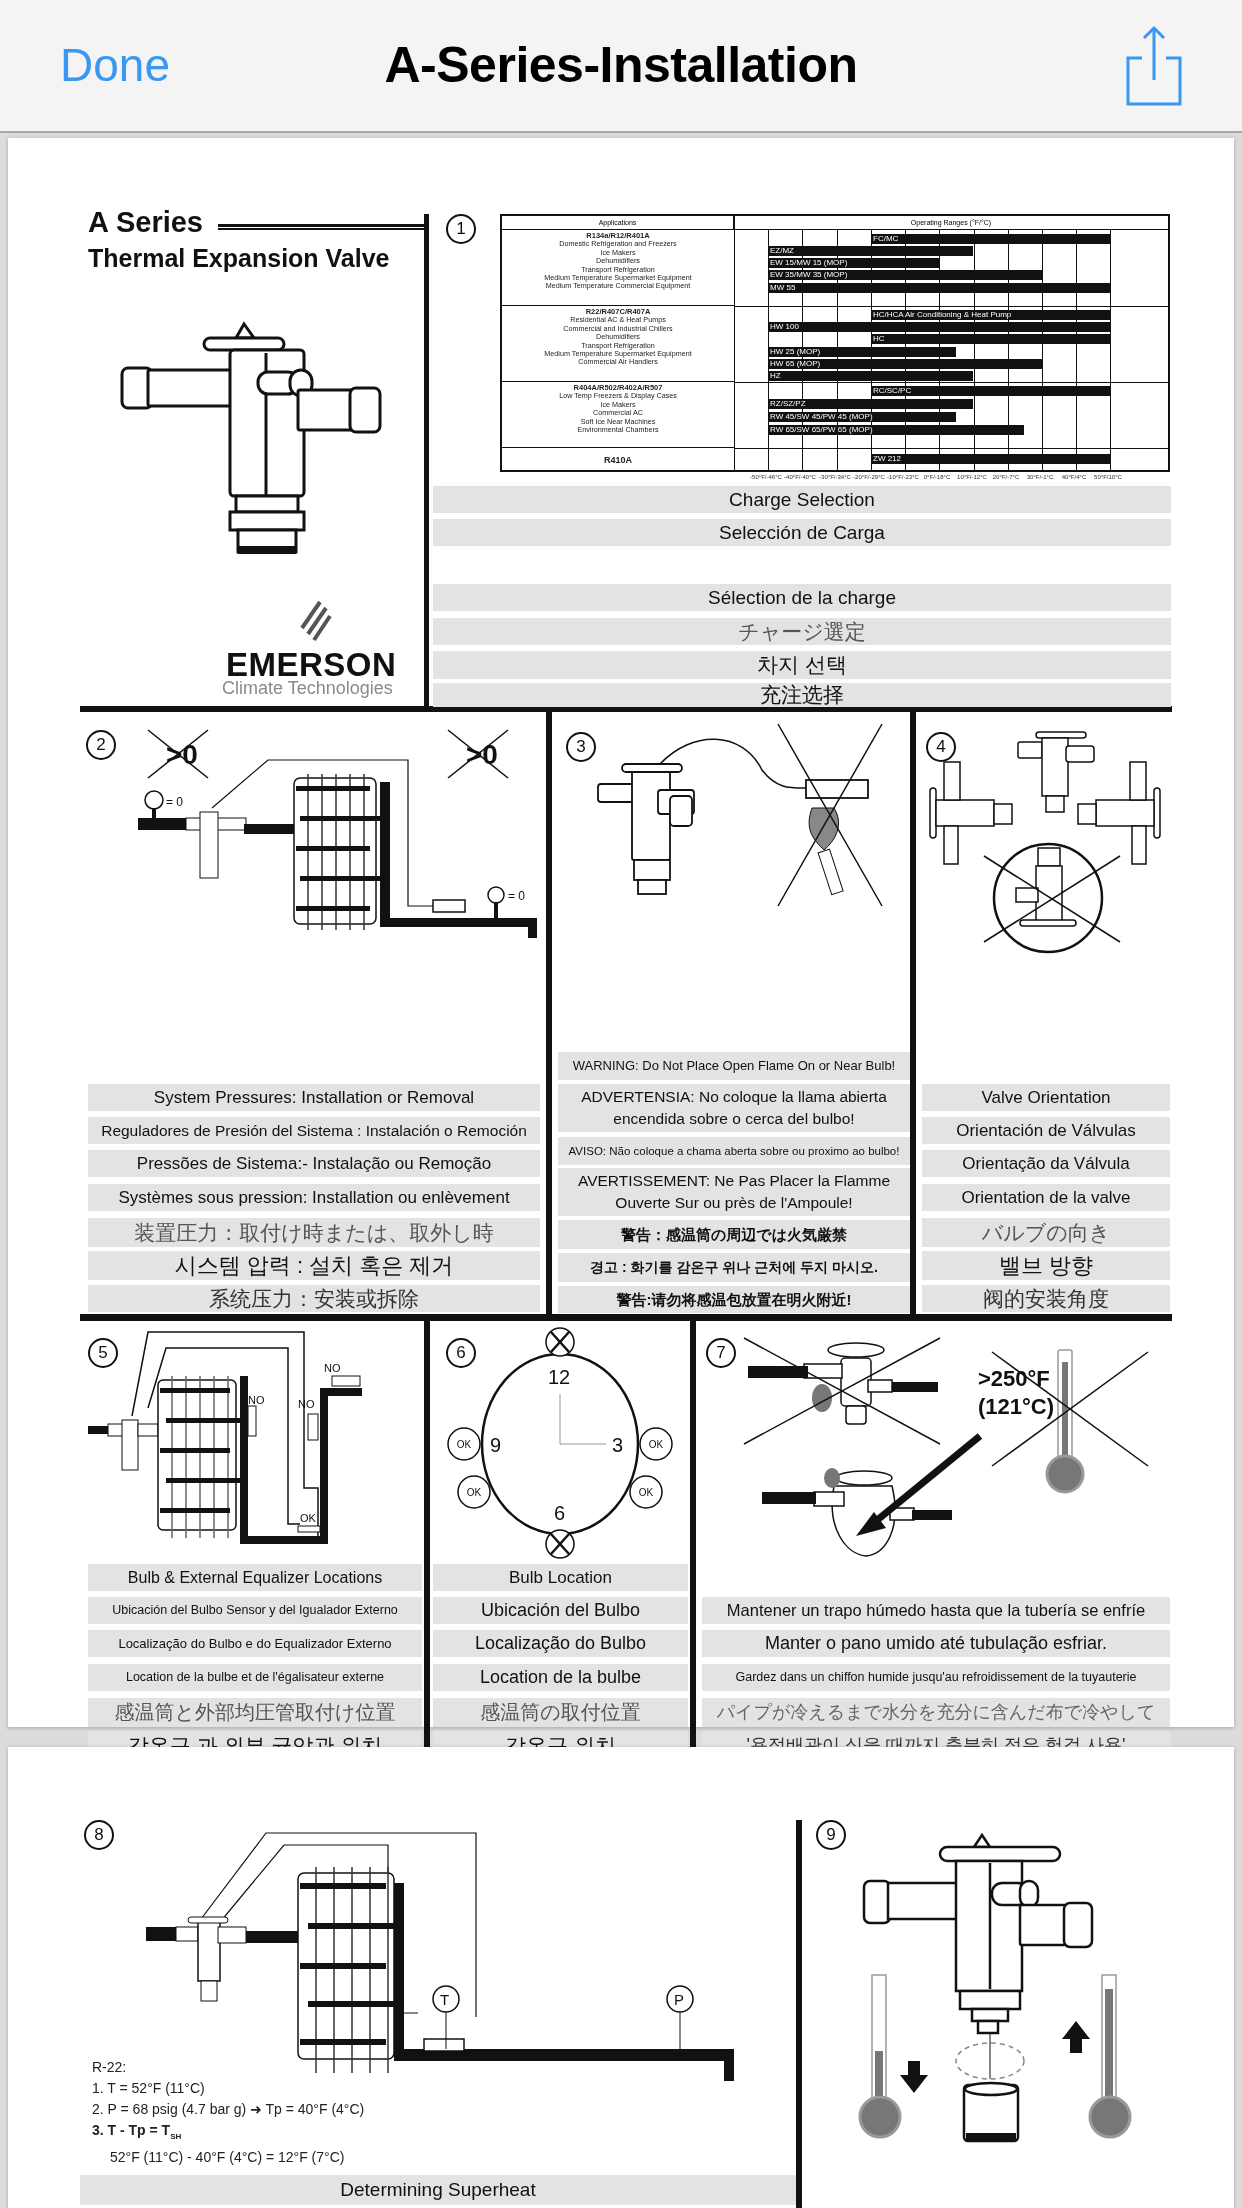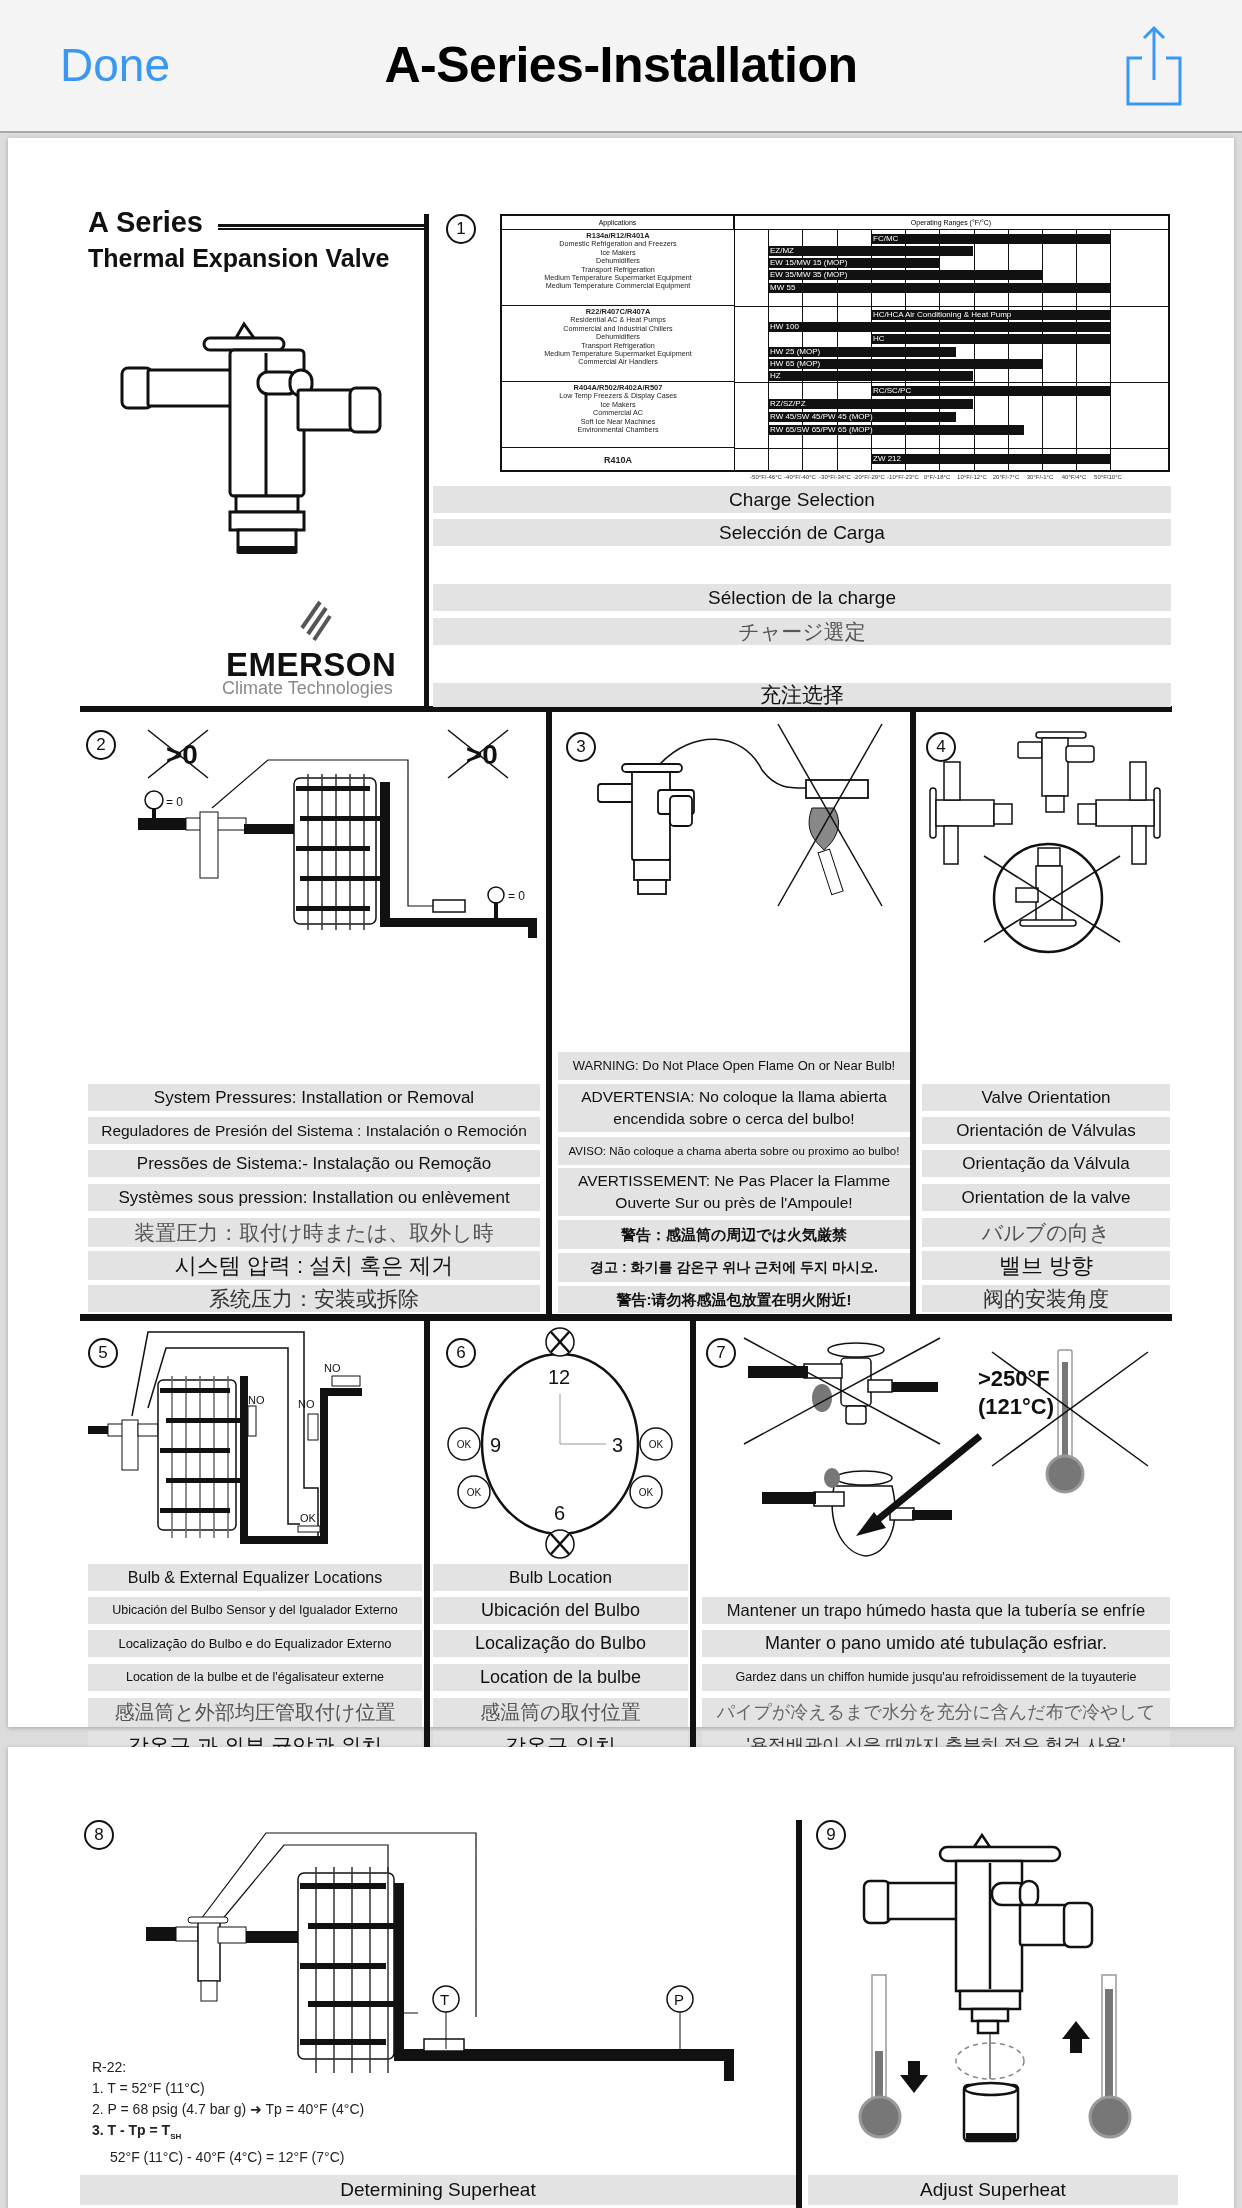--- a/index.html
+++ b/index.html
@@ -158,20 +158,21 @@
   <div class="chart-tick" style="left:964px">10°F/-12°C</div>
   <div class="chart-tick" style="left:998px">20°F/-7°C</div>
   <div class="chart-tick" style="left:1032px">30°F/-1°C</div>
   <div class="chart-tick" style="left:1066px">40°F/4°C</div>
   <div class="chart-tick" style="left:1100px">50°F/10°C</div>
 
   <div class="bar" style="left:425px;top:348px;width:738px;height:27px;font-size:19px;line-height:27px">Charge Selection</div>
   <div class="bar" style="left:425px;top:381px;width:738px;height:27px;font-size:19px;line-height:27px">Selección de Carga</div>
   <div class="bar" style="left:425px;top:446px;width:738px;height:27px;font-size:19px;line-height:27px">Sélection de la charge</div>
   <div class="bar" style="left:425px;top:480px;width:738px;height:27px;font-size:21px;line-height:27px;color:#555">チャージ選定</div>
+  <div class="bar" style="left:425px;top:513px;width:738px;height:28px;font-size:21px;line-height:28px">차지 선택</div>
   <div class="bar" style="left:425px;top:545px;width:738px;height:24px;font-size:21px;line-height:24px">充注选择</div>
 
   <div class="abs thick" style="left:538px;top:574px;width:6px;height:608px"></div>
   <div class="abs thick" style="left:902px;top:574px;width:6px;height:608px"></div>
   <div class="abs thick" style="left:72px;top:1176px;width:1092px;height:7px"></div>
 
   <div class="circ-num" style="left:78px;top:592px">2</div>
   <svg style="left:80px;top:582px" width="460" height="210" viewBox="0 0 460 210">
     <g stroke="#111" stroke-width="1.5">
         <line x1="60" y1="10" x2="120" y2="58"></line>
@@ -502,14 +503,13 @@
     <rect x="28" y="146" width="14" height="130" fill="#fff" stroke="#999" stroke-width="1.5"></rect>
     <rect x="31" y="222" width="8" height="56" fill="#777"></rect>
     <circle cx="36" cy="288" r="20" fill="#777" stroke="#999" stroke-width="3"></circle>
     <path d="M64 232 h12 v14 h8 l-14 18 l-14 -18 h8 z" fill="#111"></path>
 
     <rect x="258" y="146" width="14" height="130" fill="#fff" stroke="#999" stroke-width="1.5"></rect>
     <rect x="261" y="160" width="8" height="118" fill="#777"></rect>
     <circle cx="266" cy="288" r="20" fill="#777" stroke="#999" stroke-width="3"></circle>
     <path d="M218 210 l14 -18 l14 18 h-8 v14 h-12 v-14 z" fill="#111"></path>
   </svg>
-  <div class="bar" style="left:800px;top:428px;width:370px;height:30px;font-size:19px;line-height:30px">Adjust Superheat</div>
 </div>
 
 </body></html>

